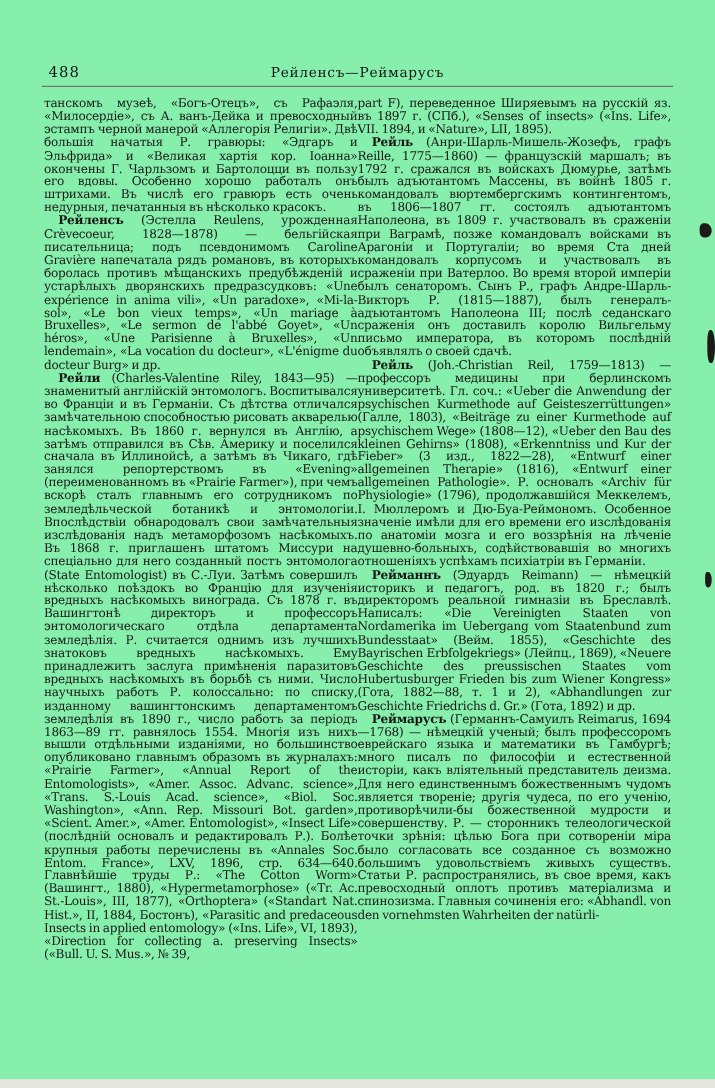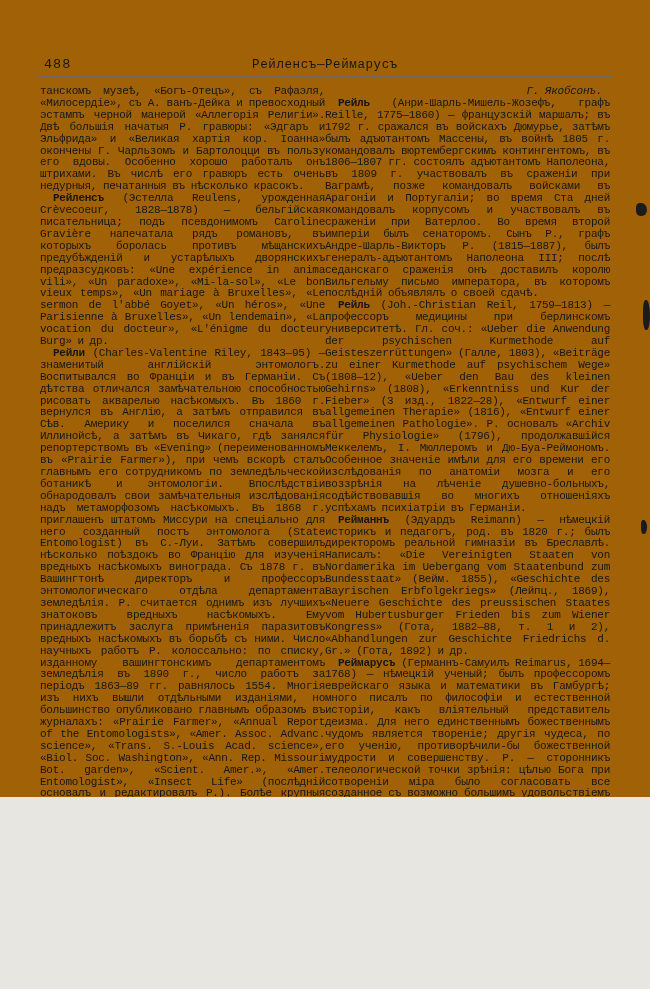--- a/index.html
+++ b/index.html
@@ -3,25 +3,24 @@
 <meta charset="utf-8">
 <style>
   html, body { margin: 0; padding: 0; }
   body {
     width: 650px; height: 989px;
     background: #e8e6e0;
     font-family: "DejaVu Serif", serif;
   }
   .page {
     position: relative;
-    width: 650px; height: 797px;
+    width: 650px; height: 981px;
     overflow: hidden;
-    background: #a16207;
+    background: #86efac;
     color: #161616;
-    font-family: Liberation Mono, monospace;
   }
   header.pagehead {
     display: flex;
     align-items: baseline;
     padding: 30px 44px 3px 44px;
   }
   .pagenum {
     width: 70px;
     font-size: 13.5px;
     letter-spacing: 1px;
@@ -86,21 +85,21 @@
 
   <main class="columns">
 
     <section class="col">
       <p class="para cont"><span>танскомъ музеѣ, «Богъ-Отецъ», съ Рафаэля, «Милосердіе», съ А. ванъ-Дейка и превосходный эстампъ черной манерой «Аллегорія Религіи». Двѣ большія начатыя Р. гравюры: «Эдгаръ и Эльфрида» и «Великая хартія кор. Іоанна» окончены Г. Чарльзомъ и Бартолоцци въ пользу его вдовы. Особенно хорошо работалъ онъ штрихами. Въ числѣ его гравюръ есть очень недурныя, печатанныя въ нѣсколько красокъ.</span></p>
       <p class="para entry"><b class="head">Рейленсъ</b><span> (Эстелла Reulens, урожденная Crèvecoeur, 1828—1878) — бельгійская писательница; подъ псевдонимомъ Caroline Gravière напечатала рядъ романовъ, въ которыхъ боролась противъ мѣщанскихъ предубѣжденій и устарѣлыхъ дворянскихъ предразсудковъ: «Une expérience in anima vili», «Un paradoxe», «Mi-la-sol», «Le bon vieux temps», «Un mariage à Bruxelles», «Le sermon de l'abbé Goyet», «Un héros», «Une Parisienne à Bruxelles», «Un lendemain», «La vocation du docteur», «L'énigme du docteur Burg» и др.</span></p>
       <p class="para entry"><b class="head">Рейли</b><span> (Charles-Valentine Riley, 1843—95) — знаменитый англійскій энтомологъ. Воспитывался во Франціи и въ Германіи. Съ дѣтства отличался замѣчательною способностью рисовать акварелью насѣкомыхъ. Въ 1860 г. вернулся въ Англію, а затѣмъ отправился въ Сѣв. Америку и поселился сначала въ Иллинойсѣ, а затѣмъ въ Чикаго, гдѣ занялся репортерствомъ въ «Evening» (переименованномъ въ «Prairie Farmer»), при чемъ вскорѣ сталъ главнымъ его сотрудникомъ по земледѣльческой ботаникѣ и энтомологіи. Впослѣдствіи обнародовалъ свои замѣчательныя изслѣдованія надъ метаморфозомъ насѣкомыхъ. Въ 1868 г. приглашенъ штатомъ Миссури на спеціально для него созданный постъ энтомолога (State Entomologist) въ С.-Луи. Затѣмъ совершилъ нѣсколько поѣздокъ во Францію для изученія вредныхъ насѣкомыхъ винограда. Съ 1878 г. въ Вашингтонѣ директоръ и профессоръ энтомологическаго отдѣла департамента земледѣлія. Р. считается однимъ изъ лучшихъ знатоковъ вредныхъ насѣкомыхъ. Ему принадлежитъ заслуга примѣненія паразитовъ вредныхъ насѣкомыхъ въ борьбѣ съ ними. Число научныхъ работъ Р. колоссально: по списку, изданному вашингтонскимъ департаментомъ земледѣлія въ 1890 г., число работъ за періодъ 1863—89 гг. равнялось 1554. Многія изъ нихъ вышли отдѣльными изданіями, но большинство опубликовано главнымъ образомъ въ журналахъ: «Prairie Farmer», «Annual Report of the Entomologists», «Amer. Assoc. Advanc. science», «Trans. S.-Louis Acad. science», «Biol. Soc. Washington», «Ann. Rep. Missouri Bot. garden», «Scient. Amer.», «Amer. Entomologist», «Insect Life» (послѣдній основалъ и редактировалъ Р.). Болѣе крупныя работы перечислены въ «Annales Soc. Entom. France», LXV, 1896, стр. 634—640. Главнѣйшіе труды Р.: «The Cotton Worm» (Вашингт., 1880), «Hypermetamorphose» («Tr. Ac. St.-Louis», III, 1877), «Orthoptera» («Standart Nat. Hist.», II, 1884, Бостонъ), «Parasitic and predaceous Insects in applied entomology» («Ins. Life», VI, 1893), «Direction for collecting a. preserving Insects» («Bull. U. S. Mus.», № 39,</span></p>
     </section>
 
     <section class="col">
-      <p class="sig">Г. Якобсонъ.</p>
+      <p class="para cont"><span>part F), переведенное Ширяевымъ на русскій яз. въ 1897 г. (СПб.), «Senses of insects» («Ins. Life», VII. 1894, и «Nature», LII, 1895).</span></p>
       <p class="para entry"><b class="head">Рейль</b><span> (Анри-Шарль-Мишель-Жозефъ, графъ Reille, 1775—1860) — французскій маршалъ; въ 1792 г. сражался въ войскахъ Дюмурье, затѣмъ былъ адъютантомъ Массены, въ войнѣ 1805 г. командовалъ вюртембергскимъ контингентомъ, въ 1806—1807 гг. состоялъ адъютантомъ Наполеона, въ 1809 г. участвовалъ въ сраженіи при Ваграмѣ, позже командовалъ войсками въ Арагоніи и Португаліи; во время Ста дней командовалъ корпусомъ и участвовалъ въ сраженіи при Ватерлоо. Во время второй имперіи былъ сенаторомъ. Сынъ Р., графъ Андре-Шарль-Викторъ Р. (1815—1887), былъ генералъ-адъютантомъ Наполеона III; послѣ седанскаго сраженія онъ доставилъ королю Вильгельму письмо императора, въ которомъ послѣдній объявлялъ о своей сдачѣ.</span></p>
       <p class="para entry"><b class="head">Рейль</b><span> (Joh.-Christian Reil, 1759—1813) — профессоръ медицины при берлинскомъ университетѣ. Гл. соч.: «Ueber die Anwendung der psychischen Kurmethode auf Geisteszerrüttungen» (Галле, 1803), «Beiträge zu einer Kurmethode auf psychischem Wege» (1808—12), «Ueber den Bau des kleinen Gehirns» (1808), «Erkenntniss und Kur der Fieber» (3 изд., 1822—28), «Entwurf einer allgemeinen Therapie» (1816), «Entwurf einer allgemeinen Pathologie». Р. основалъ «Archiv für Physiologie» (1796), продолжавшійся Меккелемъ, І. Мюллеромъ и Дю-Буа-Реймономъ. Особенное значеніе имѣли для его времени его изслѣдованія по анатоміи мозга и его воззрѣнія на лѣченіе душевно-больныхъ, содѣйствовавшія во многихъ отношеніяхъ успѣхамъ психіатріи въ Германіи.</span></p>
       <p class="para entry"><b class="head">Рейманнъ</b><span> (Эдуардъ Reimann) — нѣмецкій историкъ и педагогъ, род. въ 1820 г.; былъ директоромъ реальной гимназіи въ Бреславлѣ. Написалъ: «Die Vereinigten Staaten von Nordamerika im Uebergang vom Staatenbund zum Bundesstaat» (Вейм. 1855), «Geschichte des Bayrischen Erbfolgekriegs» (Лейпц., 1869), «Neuere Geschichte des preussischen Staates vom Hubertusburger Frieden bis zum Wiener Kongress» (Гота, 1882—88, т. 1 и 2), «Abhandlungen zur Geschichte Friedrichs d. Gr.» (Гота, 1892) и др.</span></p>
       <p class="para entry"><b class="head">Реймарусъ</b><span> (Германнъ-Самуилъ Reimarus, 1694—1768) — нѣмецкій ученый; былъ профессоромъ еврейскаго языка и математики въ Гамбургѣ; много писалъ по философіи и естественной исторіи, какъ вліятельный представитель деизма. Для него единственнымъ божественнымъ чудомъ является твореніе; другія чудеса, по его ученію, противорѣчили-бы божественной мудрости и совершенству. Р. — сторонникъ телеологической точки зрѣнія: цѣлью Бога при сотвореніи міра было согласовать все созданное съ возможно большимъ удовольствіемъ живыхъ существъ. Статьи Р. распространялись, въ свое время, какъ превосходный оплотъ противъ матеріализма и спинозизма. Главныя сочиненія его: «Abhandl. von den vornehmsten Wahrheiten der natürli-</span></p>
     </section>
 
   </main>
 
   <div class="speck speck-1"></div>
   <div class="speck speck-2"></div>

